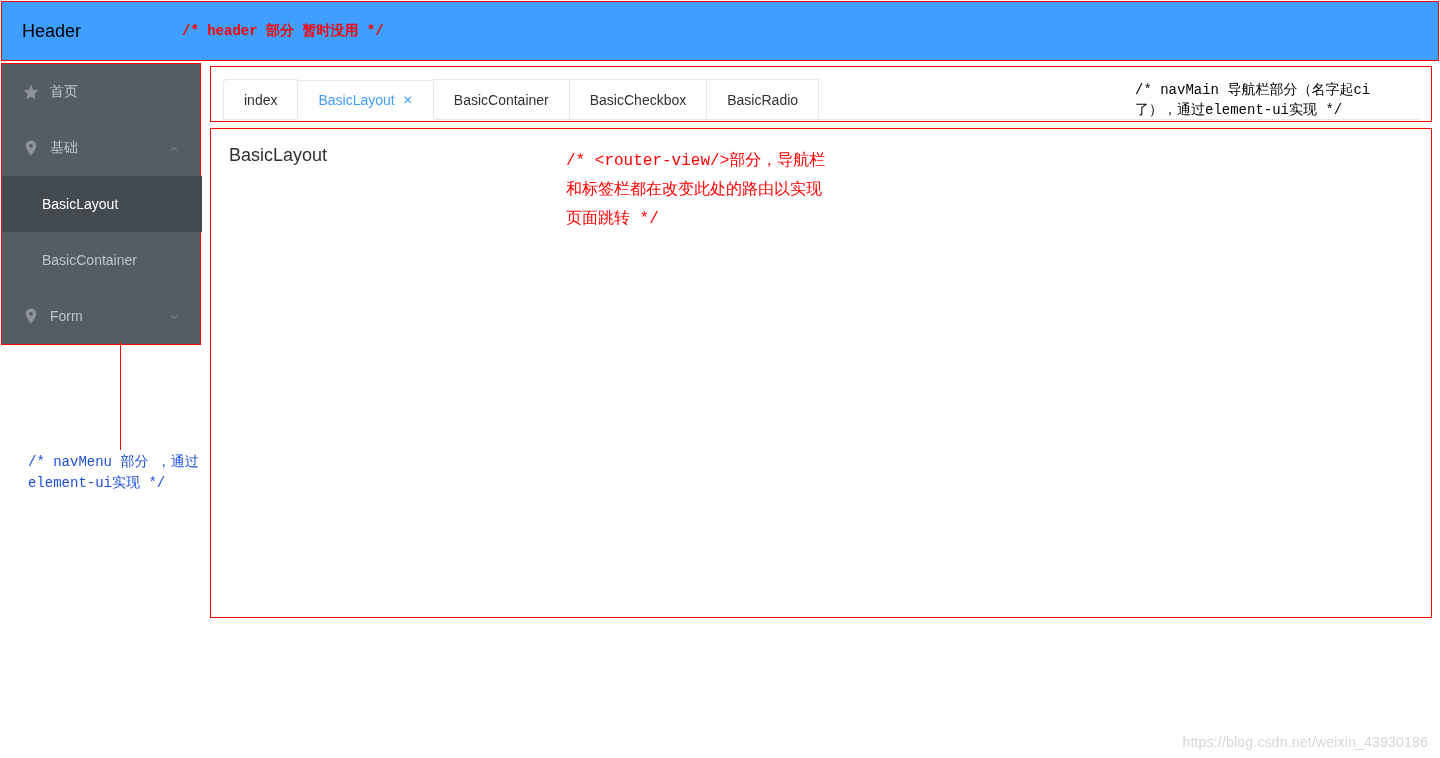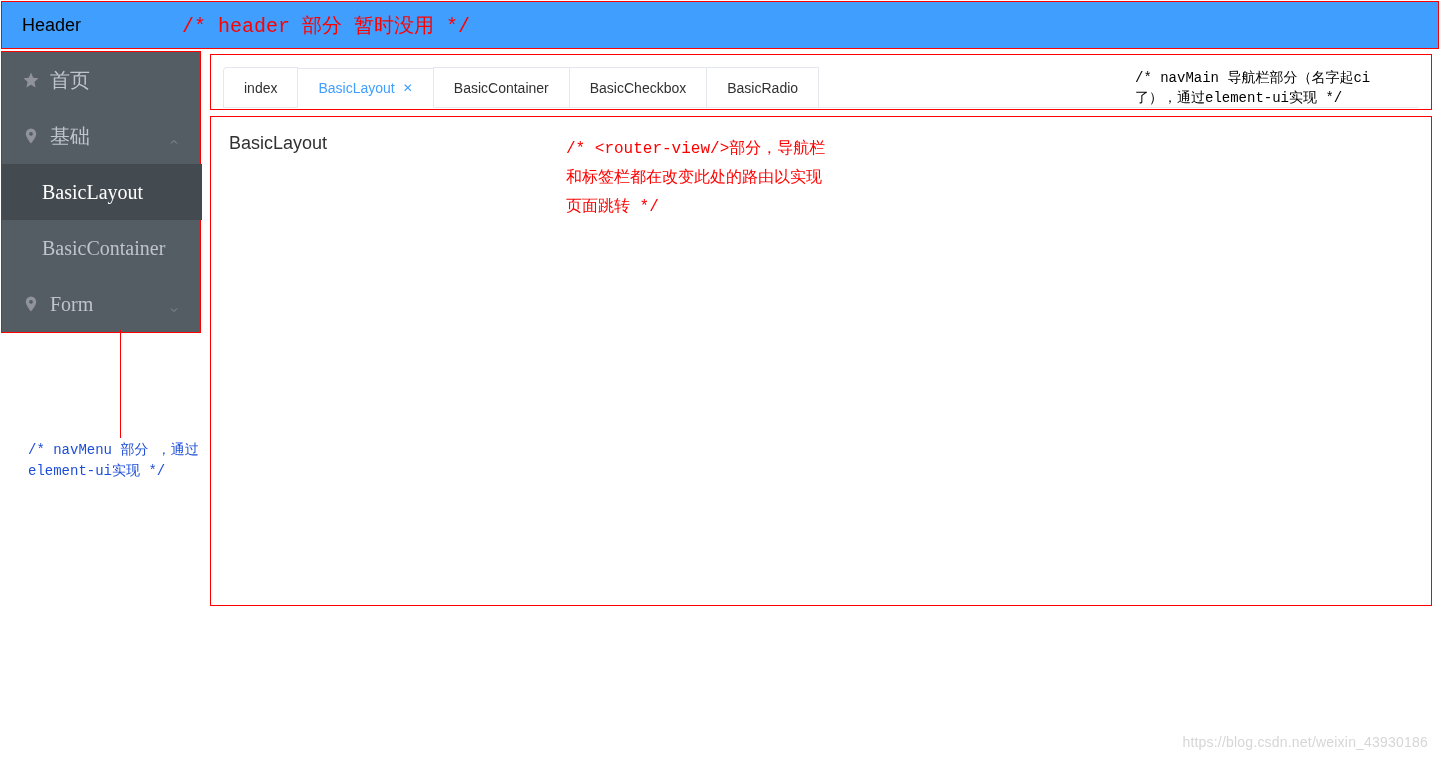--- a/index.html
+++ b/index.html
@@ -7,62 +7,62 @@
       font-family: -apple-system, BlinkMacSystemFont, "Segoe UI", "Microsoft YaHei", sans-serif;
       font-size: 14px;
       color: #303133;
       background: #fff;
       width: 1440px;
       height: 758px;
       overflow: hidden;
       position: relative;
     }
     .header {
-      height: 48px;
+      height: 60px;
       background: #409eff;
       border: 1px solid red;
       padding-left: 20px;
       display: flex;
       align-items: center;
       position: relative;
       margin: 1px;
     }
     .header-title {
       color: #000;
       font-size: 18px;
     }
     .header-annotation {
       position: absolute;
       left: 180px;
       color: red;
       font-family: "Courier New", monospace;
-      font-size: 20px;
+      font-size: 14px;
+      font-weight: bold;
     }
     .body-row {
       display: flex;
       align-items: flex-start;
     }
     .sidebar {
       width: 200px;
       background: #545c64;
       border: 1px solid red;
       color: #fff;
       flex-shrink: 0;
       margin: 1px;
     }
     .menu-item, .submenu-title {
       height: 56px;
       display: flex;
       align-items: center;
       padding: 0 20px;
       cursor: pointer;
       color: #c0c4cc;
-      font-size: 20px;
-      position: relative;
-      font-family: Liberation Serif, serif;
+      font-size: 14px;
+      position: relative;
     }
     .menu-item.active {
       background: #434a50;
       color: #fff;
     }
     .menu-item.sub {
       padding-left: 40px;
       min-width: 200px;
       color: #fff;
     }

